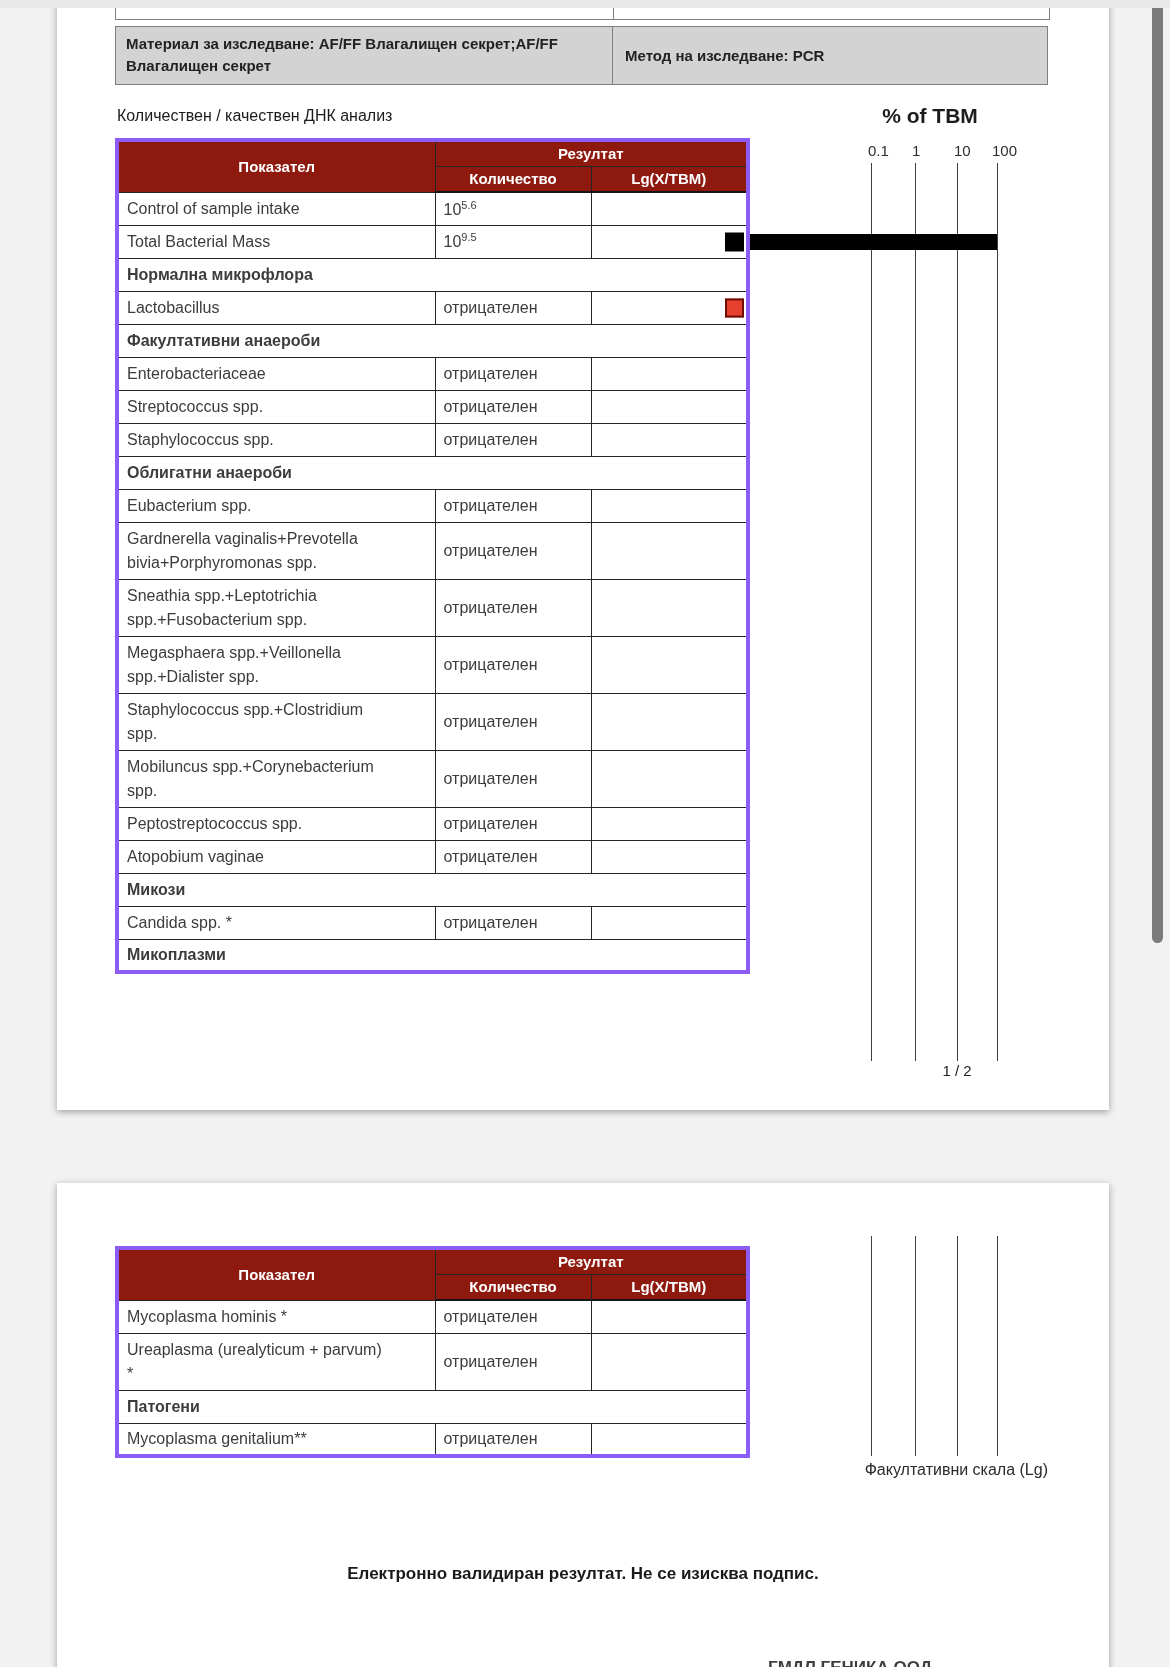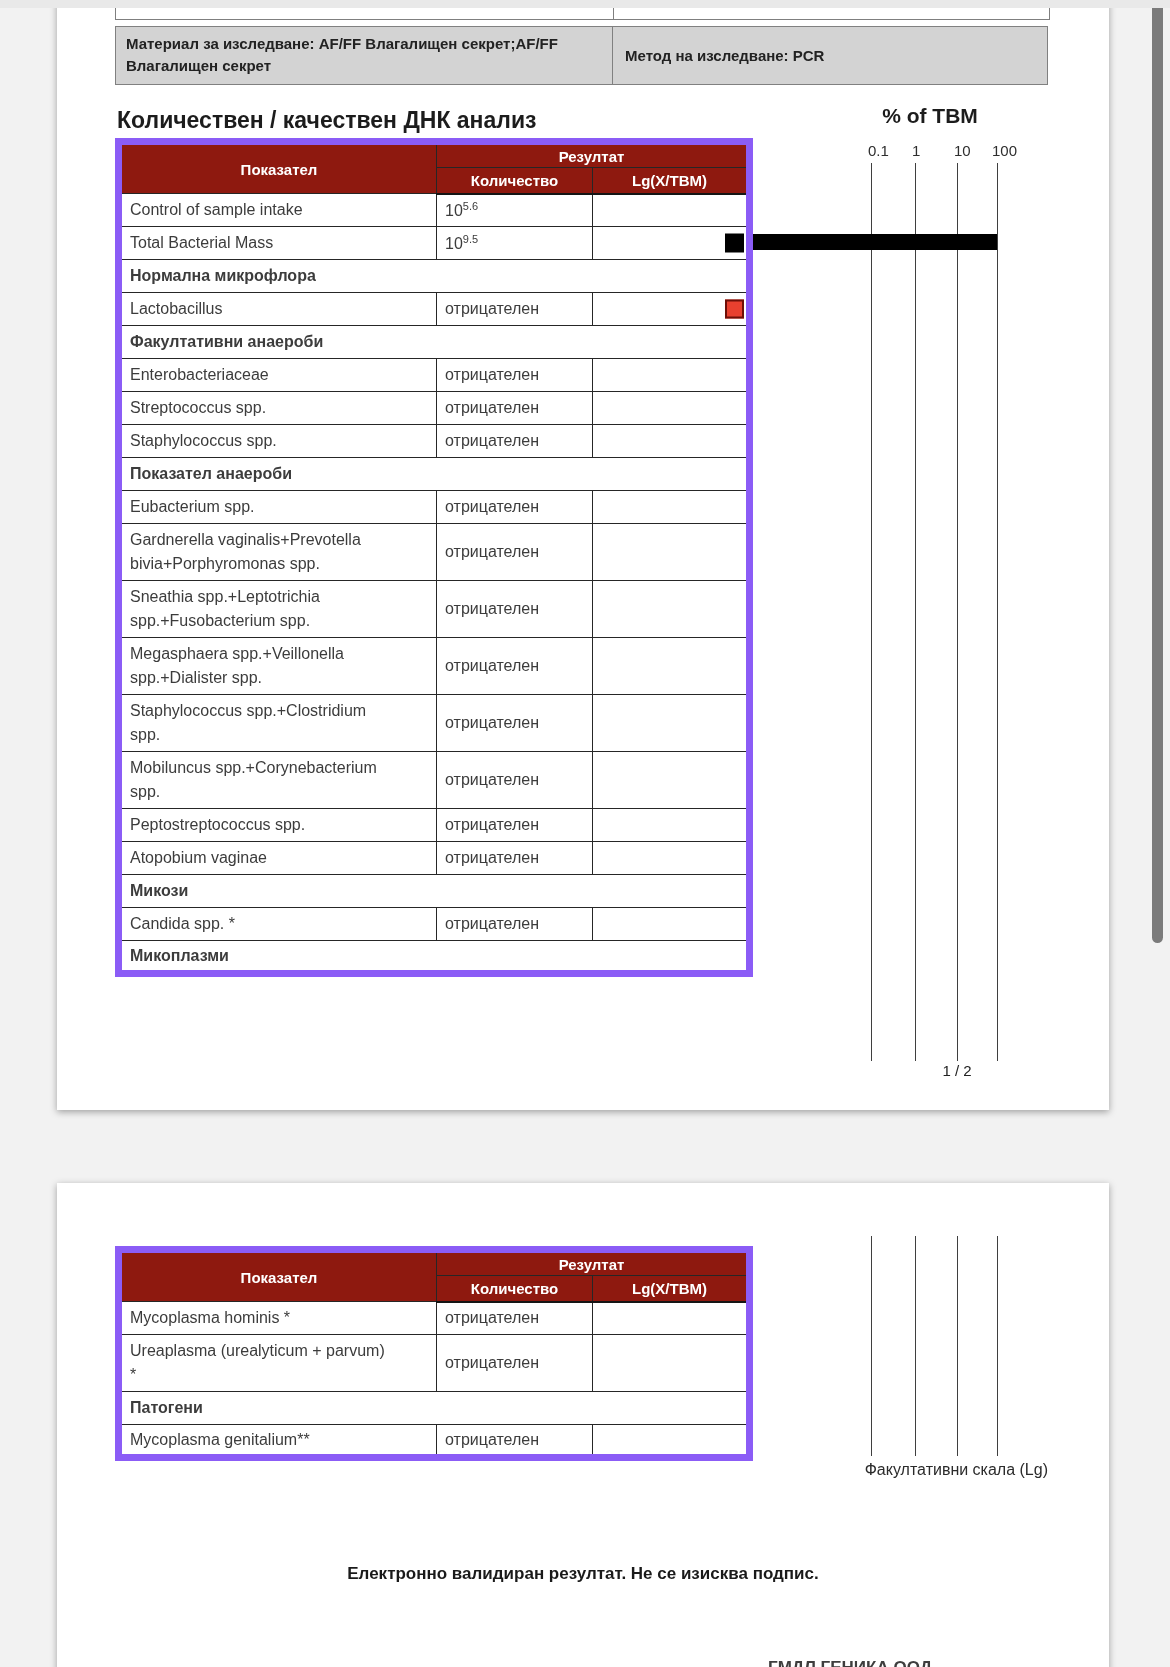--- a/index.html
+++ b/index.html
@@ -13,31 +13,31 @@
   
   .topfrag{position:absolute;left:115px;top:-10px;width:933px;height:20px;background:#fff;border:1px solid #7f7f7f;}
   .topfrag .divider{position:absolute;left:497px;top:0;bottom:0;border-left:1px solid #7f7f7f;}
 
   
   .matbox{position:absolute;left:115px;top:18px;width:933px;height:59px;background:#d3d3d3;border:1px solid #808080;display:flex;box-sizing:border-box;}
   .matbox .cell{box-sizing:border-box;font-weight:bold;font-size:15px;color:#222;line-height:22px;}
   .matbox .left{width:497px;border-right:1px solid #808080;padding:6px 10px;white-space:pre-line;}
   .matbox .right{flex:1;display:flex;align-items:center;padding-left:12px;}
 
-  .doc-title{position:absolute;left:117px;top:99px;font-size:23px;font-weight:bold;color:#1c1c1c;}
+  .doc-title{position:absolute;left:117px;top:99px;font-size:16px;font-weight:normal;color:#1c1c1c;}
   .chart-title{position:absolute;left:845px;top:96px;width:170px;text-align:center;font-size:21px;font-weight:bold;color:#1c1c1c;}
   .tick{position:absolute;top:134px;font-size:15px;color:#2e2e2e;}
   .gridline{position:absolute;width:1px;background:#3f3f3f;}
   .g1{top:155px;height:898px;}
   .g2{top:1228px;height:220px;}
   .tbm-bar{position:absolute;left:746px;top:226px;width:251px;height:16px;background:#000;}
   .pagenum{position:absolute;left:920px;top:1054px;width:74px;text-align:center;font-size:15px;color:#222;}
 
   
-  table.rep{border-collapse:collapse;table-layout:fixed;width:631px;background:#fff;border:7px solid #8b5cf6;position:absolute;left:115px;}
+  table.rep{border-collapse:collapse;table-layout:fixed;width:631px;background:#fff;border:4px solid #8b5cf6;position:absolute;left:115px;}
   #table1{top:130px;}
   #table2{top:1238px;}
   table.rep th,table.rep td{border:1px solid #262626;box-sizing:border-box;overflow:hidden;}
   table.rep thead th{background:#8e190f;color:#fff;font-size:15px;font-weight:bold;height:26px;padding:1px 4px;}
   table.rep thead tr:last-child th{border-bottom:2px solid #151515;}
   table.rep td{font-size:16px;color:#3c3c3c;padding:2px 8px;height:33px;vertical-align:middle;}
   tr.tallrow td{height:57px;}
   td.cname{white-space:pre-line;line-height:24px;}
   td.clg{position:relative;}
   td.sec{font-weight:bold;color:#121212;border-top:2px solid #151515;border-bottom:2px solid #151515;}
@@ -139,21 +139,21 @@
             <td class="cname">Streptococcus spp.</td>
             <td class="cqty">отрицателен</td>
             <td class="clg"></td>
           </tr>
           <tr>
             <td class="cname">Staphylococcus spp.</td>
             <td class="cqty">отрицателен</td>
             <td class="clg"></td>
           </tr>
           <tr>
-            <td colspan="3" class="sec">Показател анаероби</td>
+            <td colspan="3" class="sec">Облигатни анаероби</td>
           </tr>
           <tr>
             <td class="cname">Eubacterium spp.</td>
             <td class="cqty">отрицателен</td>
             <td class="clg"></td>
           </tr>
           <tr class="tallrow">
             <td class="cname">Gardnerella vaginalis+Prevotella
 bivia+Porphyromonas spp.</td>
             <td class="cqty">отрицателен</td>

